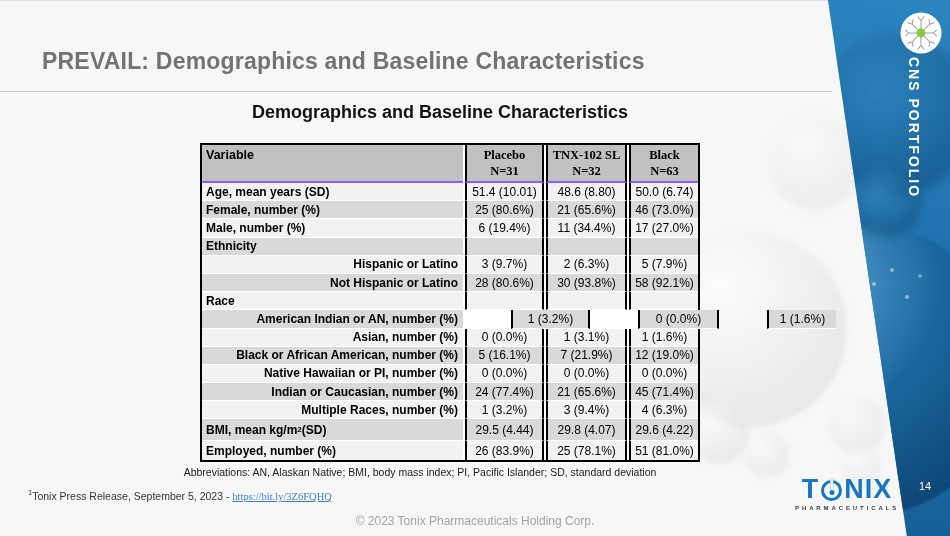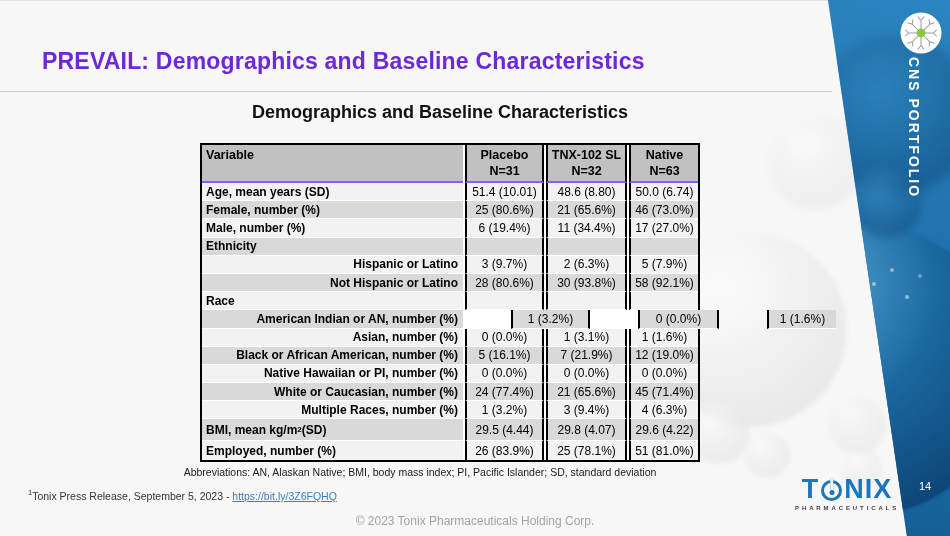--- a/index.html
+++ b/index.html
@@ -36,50 +36,50 @@
   .bsph3 { right:28px; top:165px; width:72px; height:72px; opacity:.5; filter:blur(3px);
            background:radial-gradient(circle at 40% 35%, #3c90c6 0%, #11507f 75%); }
   .bubbles { position:absolute; left:858px; top:262px; width:4px; height:4px; border-radius:50%;
     background:rgba(255,255,255,.55);
     box-shadow:14px 20px 0 rgba(255,255,255,.5), 32px 6px 0 rgba(255,255,255,.45),
                47px 33px 0 rgba(255,255,255,.5), 4px 38px 0 rgba(255,255,255,.4),
                60px 12px 0 rgba(255,255,255,.35); }
 
   
   .main-title { position:absolute; left:42px; top:48px; z-index:2;
-    font-size:23px; font-weight:bold; color:#6d28d9; letter-spacing:.2px; white-space:nowrap;text-align:right; }
+    font-size:23px; font-weight:bold; color:#737373; letter-spacing:.2px; white-space:nowrap;text-align:right; }
   .title-rule { position:absolute; left:0; top:91px; width:832px; height:1px; background:#cccccc; z-index:2; }
   .table-title { position:absolute; left:120px; top:102px; width:640px; z-index:2;
     text-align:center; font-size:18px; font-weight:bold; color:#111; white-space:nowrap; }
 
   
   .tbl { position:absolute; left:200px; top:143px; width:500px; z-index:2;
     box-sizing:border-box; border:2px solid #000; background:#fff; }
   .trow { display:grid; grid-template-columns:261px 79px 81px 69px; column-gap:2px; }
   .cell { box-sizing:border-box; display:flex; align-items:center; overflow:hidden; }
   .lbl  { padding:0 5px 0 4px; font-weight:bold; font-size:12px; color:#000; white-space:nowrap; }
   .lbl.right { justify-content:flex-end; }
   .val  { justify-content:center; font-size:12px; color:#000;
           border-left:2px solid #000; border-right:2px solid #000; white-space:nowrap; }
   .val.last { border-right:none; }
   .head .cell { background:#c1c1c1; border-bottom:2px solid #8b5cf6; font-weight:bold; font-size:12.5px; }
   .head .lbl { align-items:flex-start; padding-top:3px; }
-  .head .val { flex-direction:column; justify-content:center; line-height:16px; }
+  .head .val { flex-direction:column; justify-content:center; line-height:16px;font-family:Liberation Serif, serif; }
   .r-light .cell { background:#f2f2f2; }
   .r-gray  .cell { background:#d9d9d9; }
   .trow.data .cell { border-bottom:1px solid #fff; }
   .trow.data.lastrow .cell { border-bottom:none; }
   .tbl sup { font-size:8px; line-height:0; }
 
   
   .abbrev { position:absolute; left:120px; top:466px; width:600px; z-index:2;
     text-align:center; font-size:10.5px; color:#1a1a1a; }
   .footnote { position:absolute; left:28px; top:488px; z-index:2; font-size:10.5px; color:#333; }
   .footnote sup { font-size:7.5px; }
-  .footnote .link { color:#3b7fc4; text-decoration:underline; cursor:pointer; }
+  .footnote .link { color:#3b7fc4; text-decoration:underline; cursor:pointer;font-family:Liberation Serif, serif; }
   .footer { position:absolute; left:0; top:514px; width:950px; z-index:2;
     text-align:center; font-size:12px; color:#a3a3a3; }
 
   
   .neuron { position:absolute; left:899px; top:11px; width:44px; height:44px; z-index:3; }
   .cns-label { position:absolute; left:906px; top:57px; z-index:3;
     writing-mode:vertical-rl; font-size:14px; font-weight:bold; color:#fff;
     letter-spacing:2px; white-space:nowrap; }
   .page-num { position:absolute; left:912px; top:480px; width:26px; z-index:3;
     text-align:center; font-size:11px; color:#fff; }
@@ -146,21 +146,21 @@
         </div>
         <div class="cell val">
           <div>Placebo</div>
           <div>N=31</div>
         </div>
         <div class="cell val">
           <div>TNX-102 SL</div>
           <div>N=32</div>
         </div>
         <div class="cell val last">
-          <div>Native</div>
+          <div>Black</div>
           <div>N=63</div>
         </div>
       </div>
       <div class="trow data r-light" style="height: 18.2px;">
         <div class="cell lbl">
           <span>Age, mean years (SD)</span>
         </div>
         <div class="cell val">51.4 (10.01)</div>
         <div class="cell val">48.6 (8.80)</div>
         <div class="cell val last">50.0 (6.74)</div>
@@ -240,21 +240,21 @@
       <div class="trow data r-light" style="height: 18.2px;">
         <div class="cell lbl right">
           <span>Native Hawaiian or PI, number (%)</span>
         </div>
         <div class="cell val">0 (0.0%)</div>
         <div class="cell val">0 (0.0%)</div>
         <div class="cell val last">0 (0.0%)</div>
       </div>
       <div class="trow data r-gray" style="height: 18.2px;">
         <div class="cell lbl right">
-          <span>White or Caucasian, number (%)</span>
+          <span>Indian or Caucasian, number (%)</span>
         </div>
         <div class="cell val">24 (77.4%)</div>
         <div class="cell val">21 (65.6%)</div>
         <div class="cell val last">45 (71.4%)</div>
       </div>
       <div class="trow data r-light" style="height: 18.2px;">
         <div class="cell lbl right">
           <span>Multiple Races, number (%)</span>
         </div>
         <div class="cell val">1 (3.2%)</div>

